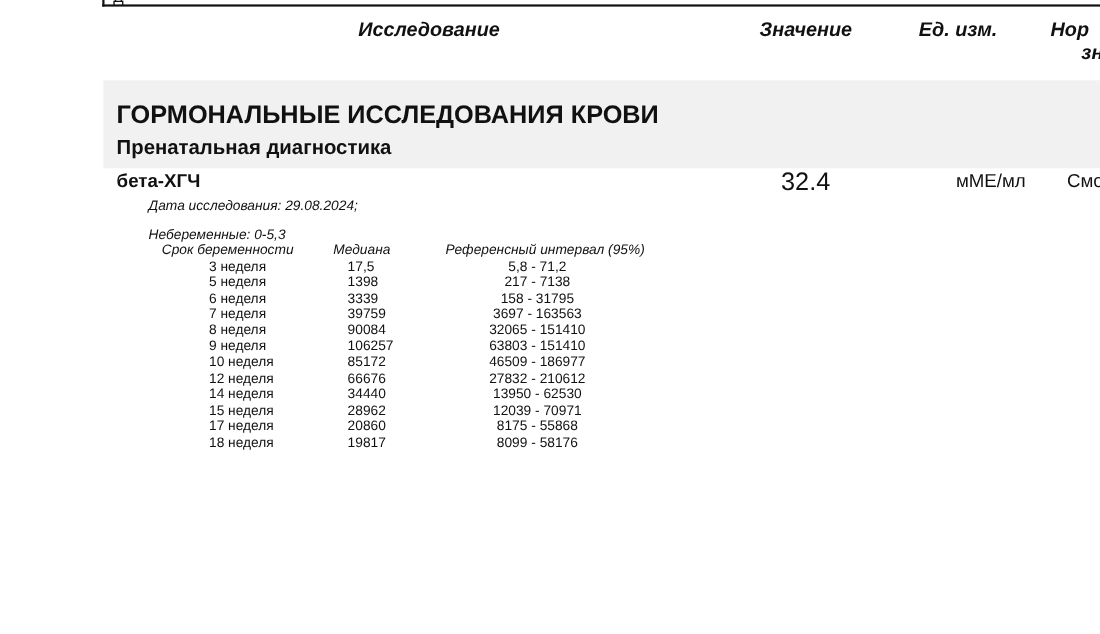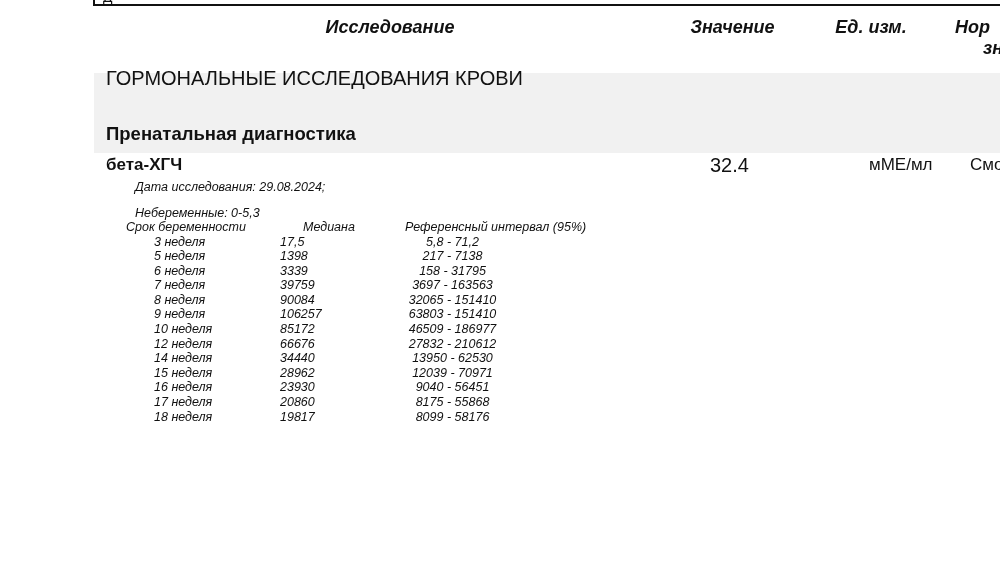--- a/index.html
+++ b/index.html
@@ -17,35 +17,35 @@
   .hdr { position: absolute; top: 17px; font-weight: bold; font-size: 18px; line-height: 21px; text-align: center; font-style: italic; }
   .hdr-study { left: 240px; width: 300px; }
   .hdr-value { left: 680px; width: 105px; }
   .hdr-unit { left: 826px; width: 90px; }
   .hdr-norm { left: 955px; width: 90px; text-align: left; }
   .hdr-norm .l2 { display: block; padding-left: 28px; }
   .band {
     position: absolute; left: 94px; top: 73px; width: 906px; height: 80px;
     background: #f1f1f1;
   }
-  .section-title { position: absolute; left: 106px; top: 66px; font-size: 20px; font-weight: normal; line-height: 24px; }
+  .section-title { position: absolute; left: 106px; top: 92px; font-size: 23px; font-weight: bold; line-height: 24px; }
   .subsection-title { position: absolute; left: 106px; top: 123px; font-size: 18.5px; font-weight: bold; line-height: 22px; }
   .test-name { position: absolute; left: 106px; top: 155px; font-size: 17px; font-weight: bold; line-height: 20px; }
-  .test-value { position: absolute; left: 710px; top: 155px; font-size: 20px; line-height: 20px; }
+  .test-value { position: absolute; left: 710px; top: 155px; font-size: 23px; line-height: 20px; }
   .test-unit { position: absolute; left: 869px; top: 155px; font-size: 17px; line-height: 20px; }
   .test-norm { position: absolute; left: 970px; top: 155px; font-size: 17px; line-height: 20px; white-space: nowrap; }
   .note { position: absolute; font-style: italic; font-size: 12.5px; line-height: 14.6px; white-space: nowrap; }
   .date-line { left: 135px; top: 180px; }
   .nonpreg { left: 135px; top: 206px; }
   .col-head { top: 220px; }
-  .ch-term { left: 126px; text-align: right; }
+  .ch-term { left: 147px; text-align: right; }
   .ch-median { left: 303px; }
   .ch-ref { left: 405px; }
   .rows { position: absolute; left: 0; top: 234.5px; width: 700px; }
-  .row { position: relative; height: 14.6px; font-style: italic; font-size: 12.5px; line-height: 14.6px; white-space: nowrap; }
+  .row { position: relative; height: 14.6px; font-size: 12.5px; line-height: 14.6px; white-space: nowrap; margin-left: 36px; }
   .row span { position: absolute; top: 0; }
   .r-term { left: 154px; }
   .r-median { left: 280px; width: 60px; text-align: left; }
   .r-ref { left: 380px; width: 145px; text-align: center; }
 </style>
 </head>
 <body>
 
 <div class="top-box">
   <span class="frag">Д</span>
@@ -119,25 +119,20 @@
       <span class="r-term">14 неделя</span>
       <span class="r-median">34440</span>
       <span class="r-ref">13950 - 62530</span>
     </div>
   <div class="row">
       <span class="r-term">15 неделя</span>
       <span class="r-median">28962</span>
       <span class="r-ref">12039 - 70971</span>
     </div>
   <div class="row">
-      <span class="r-term">16 неделя</span>
-      <span class="r-median">23930</span>
-      <span class="r-ref">9040 - 56451</span>
-    </div>
-  <div class="row">
       <span class="r-term">17 неделя</span>
       <span class="r-median">20860</span>
       <span class="r-ref">8175 - 55868</span>
     </div>
   <div class="row">
       <span class="r-term">18 неделя</span>
       <span class="r-median">19817</span>
       <span class="r-ref">8099 - 58176</span>
     </div>
 </div>

